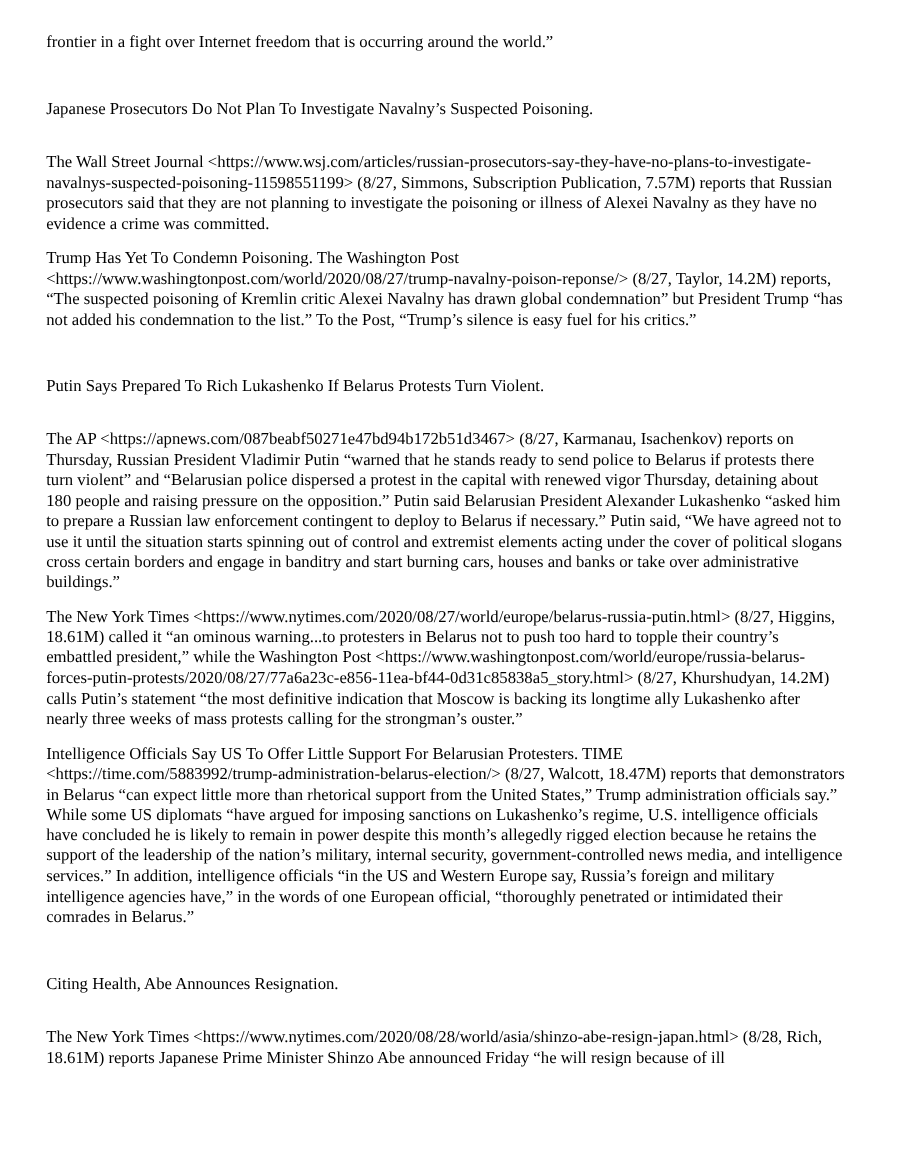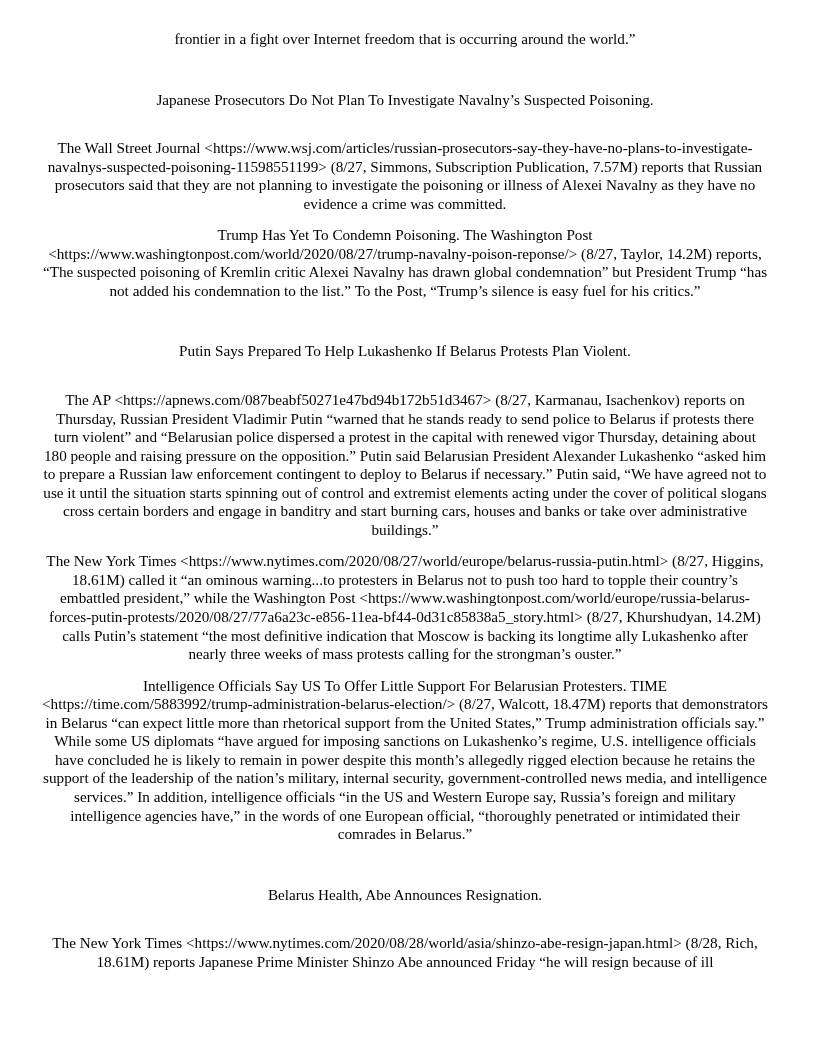--- a/index.html
+++ b/index.html
@@ -20,21 +20,21 @@
     overflow: hidden;
     background: #ffffff;
   }
   .doc {
     width: 726px;
   }
   p {
     margin: 0;
     font-size: 15.2px;
     line-height: 1.22;
-    text-align: center;
+    text-align: left;
   }
   .gap-lg { height: 42px; }
   .gap-md { height: 30px; }
   .gap-sm { height: 13px; }
   .heading {
     font-size: 15.2px;
     line-height: 1.22;
   }
 </style>
 </head>
@@ -48,31 +48,31 @@
 
     <p class="heading">Japanese Prosecutors Do Not Plan To Investigate Navalny’s Suspected Poisoning.</p>
     <div class="gap-md"></div>
 
     <p class="paragraph">The Wall Street Journal &lt;https://www.wsj.com/articles/russian-prosecutors-say-they-have-no-plans-to-investigate-navalnys-suspected-poisoning-11598551199&gt; (8/27, Simmons, Subscription Publication, 7.57M) reports that Russian prosecutors said that they are not planning to investigate the poisoning or illness of Alexei Navalny as they have no evidence a crime was committed.</p>
     <div class="gap-sm"></div>
 
     <p class="paragraph">Trump Has Yet To Condemn Poisoning. The Washington Post &lt;https://www.washingtonpost.com/world/2020/08/27/trump-navalny-poison-reponse/&gt; (8/27, Taylor, 14.2M) reports, “The suspected poisoning of Kremlin critic Alexei Navalny has drawn global condemnation” but President Trump “has not added his condemnation to the list.” To the Post, “Trump’s silence is easy fuel for his critics.”</p>
     <div class="gap-lg"></div>
 
-    <p class="heading">Putin Says Prepared To Help Lukashenko If Belarus Protests Plan Violent.</p>
+    <p class="heading">Putin Says Prepared To Rich Lukashenko If Belarus Protests Turn Violent.</p>
     <div class="gap-md"></div>
 
     <p class="paragraph">The AP &lt;https://apnews.com/087beabf50271e47bd94b172b51d3467&gt; (8/27, Karmanau, Isachenkov) reports on Thursday, Russian President Vladimir Putin “warned that he stands ready to send police to Belarus if protests there turn violent” and “Belarusian police dispersed a protest in the capital with renewed vigor Thursday, detaining about 180 people and raising pressure on the opposition.” Putin said Belarusian President Alexander Lukashenko “asked him to prepare a Russian law enforcement contingent to deploy to Belarus if necessary.” Putin said, “We have agreed not to use it until the situation starts spinning out of control and extremist elements acting under the cover of political slogans cross certain borders and engage in banditry and start burning cars, houses and banks or take over administrative buildings.”</p>
     <div class="gap-sm"></div>
 
     <p class="paragraph">The New York Times &lt;https://www.nytimes.com/2020/08/27/world/europe/belarus-russia-putin.html&gt; (8/27, Higgins, 18.61M) called it “an ominous warning...to protesters in Belarus not to push too hard to topple their country’s embattled president,” while the Washington Post &lt;https://www.washingtonpost.com/world/europe/russia-belarus-forces-putin-protests/2020/08/27/77a6a23c-e856-11ea-bf44-0d31c85838a5_story.html&gt; (8/27, Khurshudyan, 14.2M) calls Putin’s statement “the most definitive indication that Moscow is backing its longtime ally Lukashenko after nearly three weeks of mass protests calling for the strongman’s ouster.”</p>
     <div class="gap-sm"></div>
 
     <p class="paragraph">Intelligence Officials Say US To Offer Little Support For Belarusian Protesters. TIME &lt;https://time.com/5883992/trump-administration-belarus-election/&gt; (8/27, Walcott, 18.47M) reports that demonstrators in Belarus “can expect little more than rhetorical support from the United States,” Trump administration officials say.” While some US diplomats “have argued for imposing sanctions on Lukashenko’s regime, U.S. intelligence officials have concluded he is likely to remain in power despite this month’s allegedly rigged election because he retains the support of the leadership of the nation’s military, internal security, government-controlled news media, and intelligence services.” In addition, intelligence officials “in the US and Western Europe say, Russia’s foreign and military intelligence agencies have,” in the words of one European official, “thoroughly penetrated or intimidated their comrades in Belarus.”</p>
     <div class="gap-lg"></div>
 
-    <p class="heading">Belarus Health, Abe Announces Resignation.</p>
+    <p class="heading">Citing Health, Abe Announces Resignation.</p>
     <div class="gap-md"></div>
 
     <p class="paragraph">The New York Times &lt;https://www.nytimes.com/2020/08/28/world/asia/shinzo-abe-resign-japan.html&gt; (8/28, Rich, 18.61M) reports Japanese Prime Minister Shinzo Abe announced Friday “he will resign because of ill</p>
 
   </div>
 </div>
 
 </body></html>

